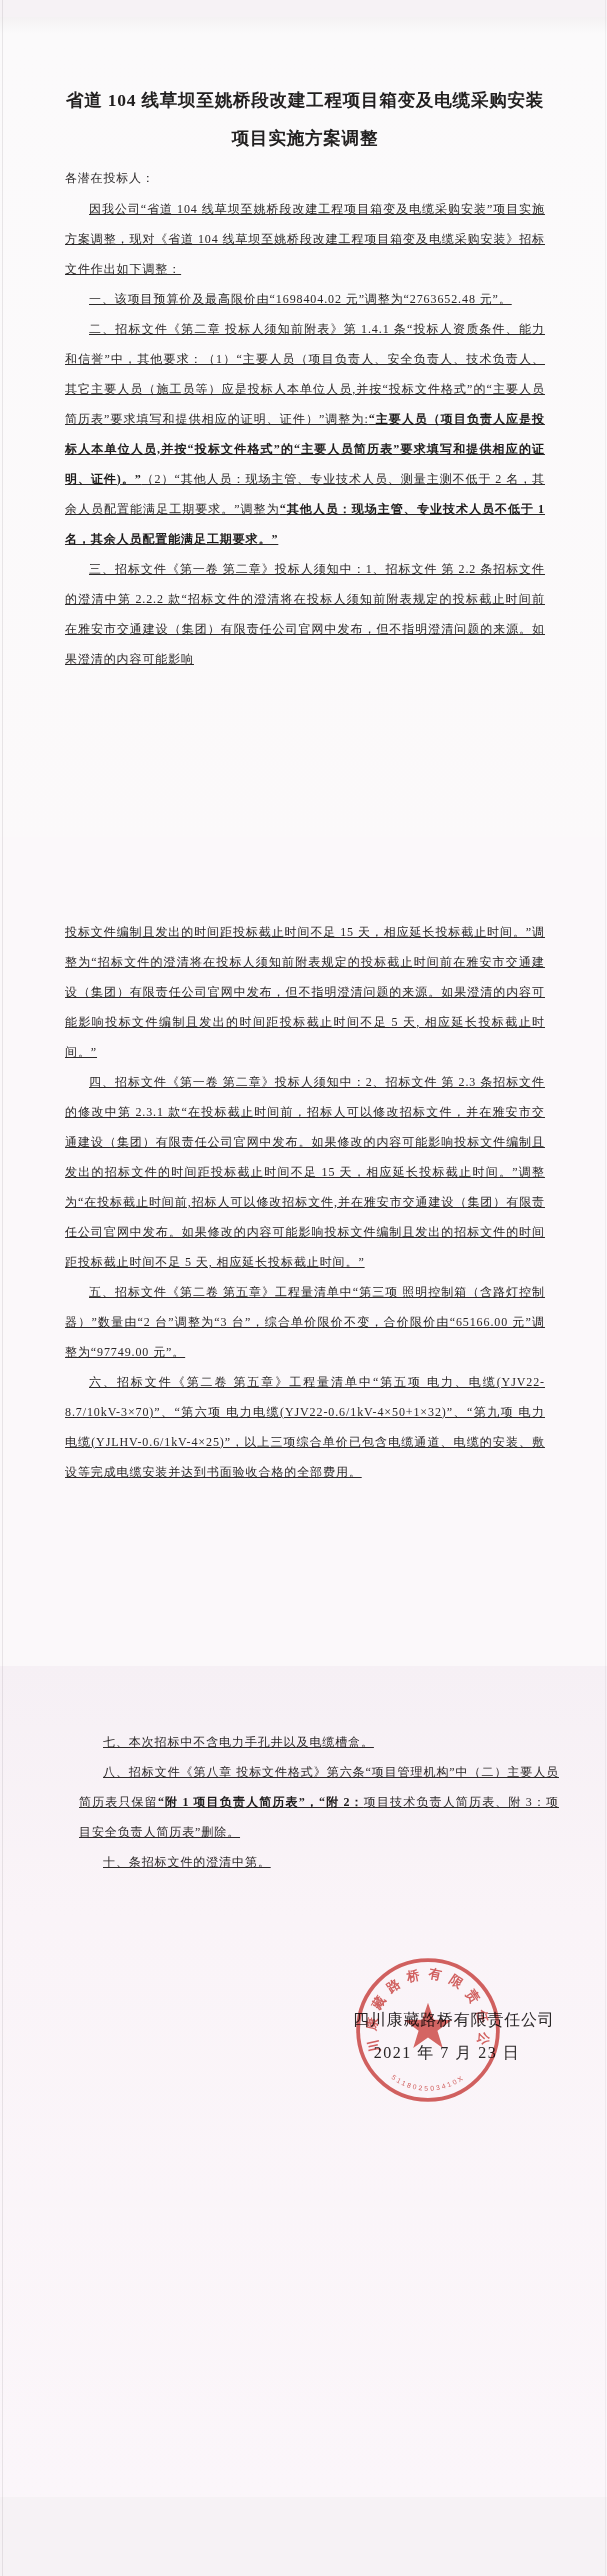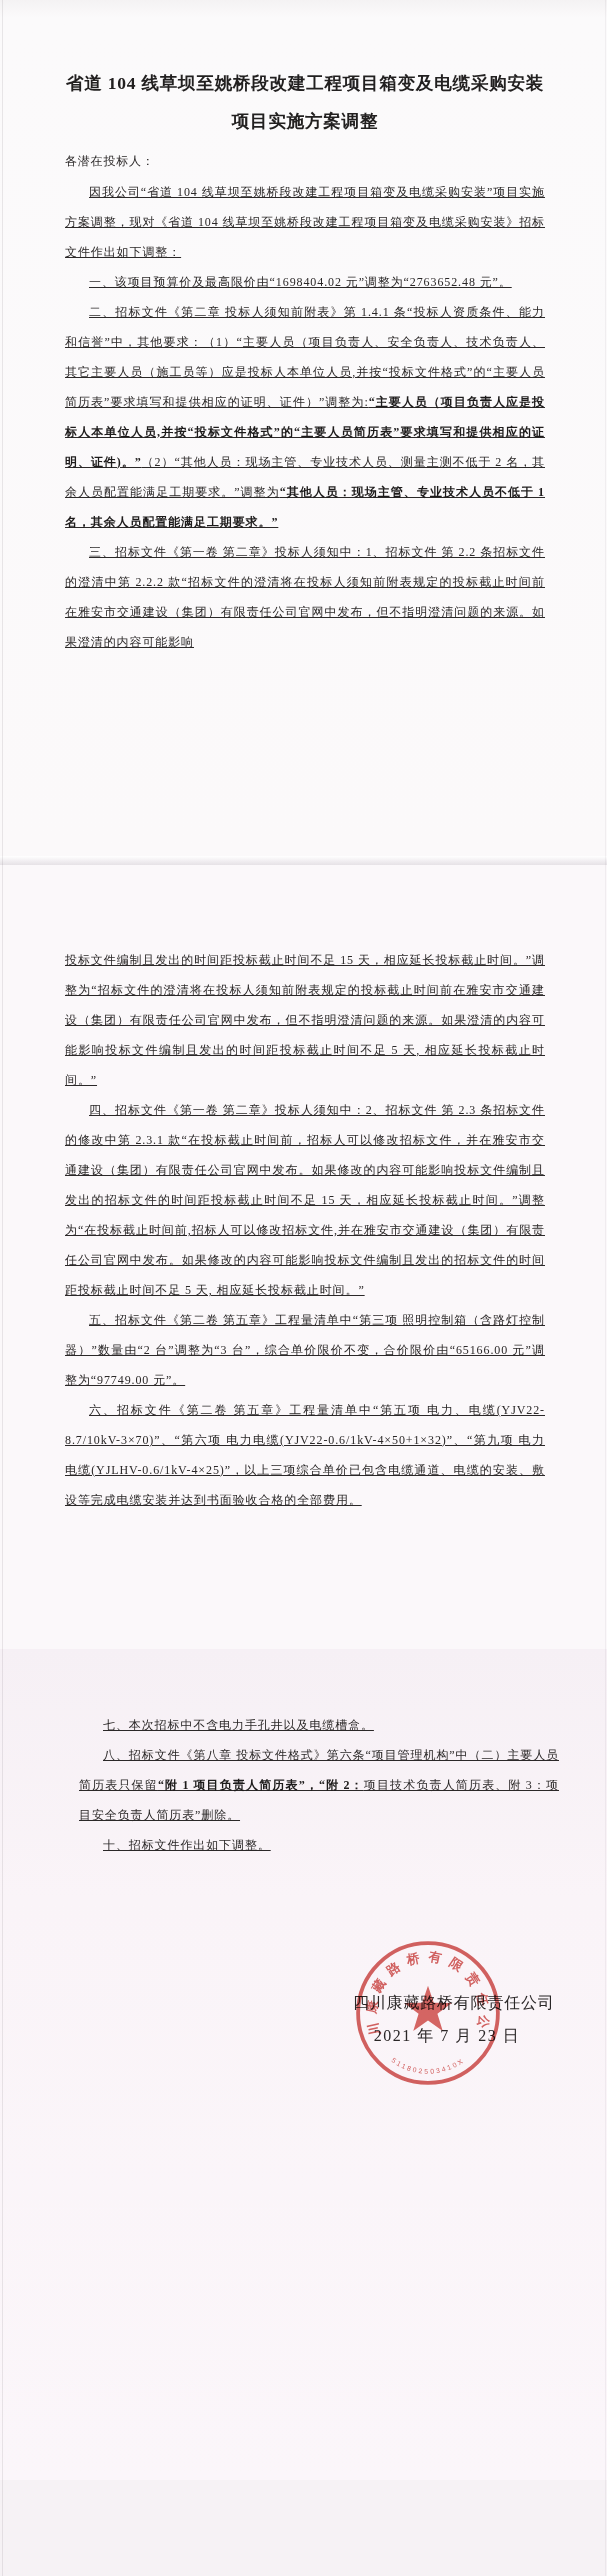--- a/index.html
+++ b/index.html
@@ -2,24 +2,24 @@
 <html style="font-size:12px"><head>
 <meta charset="utf-8">
 <style>
   html,body { margin:0; padding:0; background:#ffffff; }
   .scan {
     position:relative; width:607px; height:2576px; overflow:hidden;
     background:#f6f2f5;
     font-family:"Liberation Serif","DejaVu Serif",serif;
     color:#2b2828;
   }
-  .page { position:absolute; left:0; width:607px; }
+  .page { position:absolute; left:0; width:607px;margin-top:17px; }
   #p1 { top:0;    height:856px; background:linear-gradient(180deg,#f4f2f3 0%,#fbfafb 2%,#fbf9fa 100%); }
   #d1 { top:856px; height:9px; background:linear-gradient(180deg,#ffffff 0%,#f1eef1 55%,#e6e2e6 100%); }
-  #p2 { top:865px; height:856px; background:#fbf8fa; }
+  #p2 { top:820px; height:856px; background:#fbf8fa; }
   #d2 { top:1721px; height:24px; background:linear-gradient(180deg,#fdfcfd 0%,#f3f0f3 40%,#ddd9dd 78%,#efeaee 100%); }
   #p3 { top:1649px; height:831px; background:linear-gradient(180deg,#f6f0f5 0%,#faf4f8 30%,#fbf6fa 100%);padding-left:14px; }
   .edge { position:absolute; top:0; height:2576px; width:0.8px; background:rgba(60,50,60,.10); }
   .edge.left  { left:2.3px; }
   .edge.right { right:1.5px; background:rgba(60,50,60,.06); }
 
   .body-col { position:relative; padding-left:65px; padding-right:62px; }
   #p1-body { padding-top:64px; }
   #p2-body { padding-top:80px; }
   #p3-body { padding-top:61px; }
@@ -81,21 +81,21 @@
     </div>
   </div>
 
   <div class="page" id="d2"></div>
 
   <div class="page" id="p3">
     <div class="body-col" id="p3-body">
       <div id="p3-paras">
           <p class="para indent"><span>七、本次招标中不含电力手孔井以及电缆槽盒。</span></p>
           <p class="para indent"><span>八、招标文件《第八章 投标文件格式》第六条“项目管理机构”中（二）主要人员简历表只保留</span><span class="bold">“附 1 项目负责人简历表”，“附 2：</span><span>项目技术负责人简历表、附 3：项目安全负责人简历表”删除。</span></p>
-          <p class="para indent"><span>十、招标文件作出如下调整。</span></p>
+          <p class="para indent"><span>十、条招标文件的澄清中第。</span></p>
         </div>
     </div>
 
     <svg class="stamp" viewBox="0 0 208 208">
       <circle cx="104" cy="104" r="92" fill="none" stroke="#c8403e" stroke-width="5"></circle>
       <polygon fill="#cc4643" points="104,68 111.6,90.5 135.4,90.8 116.4,105.0 123.4,127.7 104,114 84.6,127.7 91.6,105.0 72.6,90.8 96.4,90.5"></polygon>
       <path id="seal-top-arc" d="M 40.1 127.3 A 68 68 0 1 1 167.9 127.3" fill="none"></path>
       <text font-size="17" fill="#c8403e" letter-spacing="10" font-family="Liberation Serif, serif" font-weight="bold">
         <textPath href="#seal-top-arc" startOffset="50%" text-anchor="middle">四川康藏路桥有限责任公司</textPath>
       </text>

